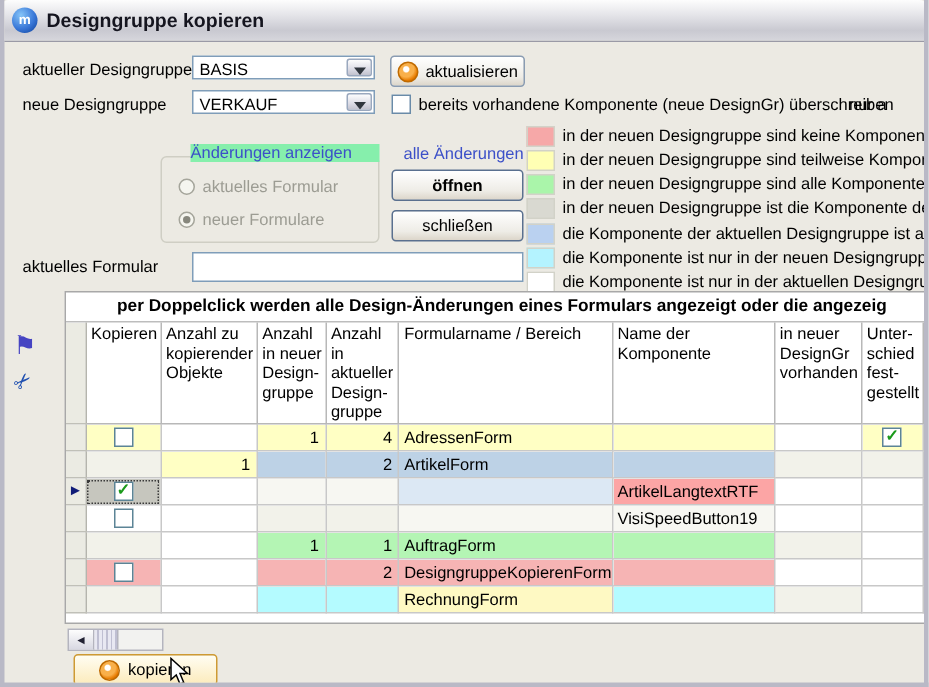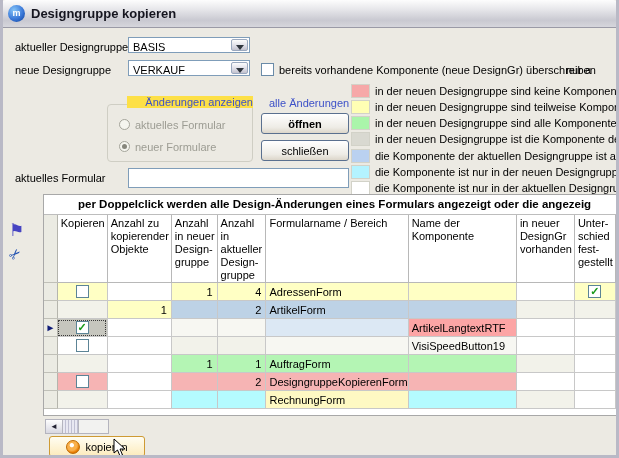--- a/index.html
+++ b/index.html
@@ -28,22 +28,22 @@
   .xpbtn { position:absolute; background:linear-gradient(180deg,#FFFFFF,#EEECE6 70%,#DCD6CA);
     border:1px solid #5A708F; border-radius:3px; display:flex; align-items:center; justify-content:center;
     font-size:11px; }
   .donut { display:inline-block; width:14px; height:14px; border-radius:50%; margin-right:5px;
     background:radial-gradient(circle at 40% 35%, #FFFFFF 0 16%, #F9B04A 24% 48%, #E87C00 70%, #B45A00 100%);
     border:1px solid #BF6A00; }
   .chk { position:absolute; width:13px; height:13px; background:#fff; border:1px solid #6A8BA8; }
   
   .groupbox { position:absolute; left:104px; top:104px; width:146px; height:58px;
     border:1px solid #CFCEC4; border-radius:4px; }
-  .grouptitle { position:absolute; left:124px; top:96px; width:126px; text-align:right;
-    color:#3C50C8; background:#fde047; }
+  .grouptitle { position:absolute; left:124px; top:96px; width:126px; text-align:left;
+    color:#3C50C8; background:#86efac; }
   .radio { position:absolute; width:11px; height:11px; border-radius:50%;
     border:1px solid #A5A59B; background:#F5F5EF; }
   .radio.on::after { content:""; position:absolute; left:2px; top:2px; width:5px; height:5px;
     border-radius:50%; background:#87877D; }
   .gray { color:#9C9C93; }
   .bluecap { color:#3C50C8; }
   
   .legend-row { position:absolute; left:348px; height:15px; display:flex; align-items:center; }
   .swatch { width:19px; height:14px; border:1px solid #D2D2C8; margin-right:5px; flex:none; }
   .legend-text { white-space:nowrap; }
@@ -89,20 +89,24 @@
     <div class="appicon">m</div>
     <div class="title">Designgruppe kopieren</div>
   </div>
 
   <div class="lbl" style="left:12px;top:41px;">aktueller Designgruppe</div>
   <div class="combo" style="left:125px;top:37px;">
     <span class="val">BASIS</span>
     <span class="btn">
         <i></i>
       </span>
+  </div>
+  <div class="xpbtn" style="left:257px;top:37px;width:90px;height:21px;border-color:#8A9CB2;">
+    <span class="donut"></span>
+    <span>aktualisieren</span>
   </div>
 
   <div class="lbl" style="left:12px;top:64px;">neue Designgruppe</div>
   <div class="combo" style="left:125px;top:60px;">
     <span class="val">VERKAUF</span>
     <span class="btn">
         <i></i>
       </span>
   </div>
   <span class="chk" style="left:258px;top:63px;"></span>

